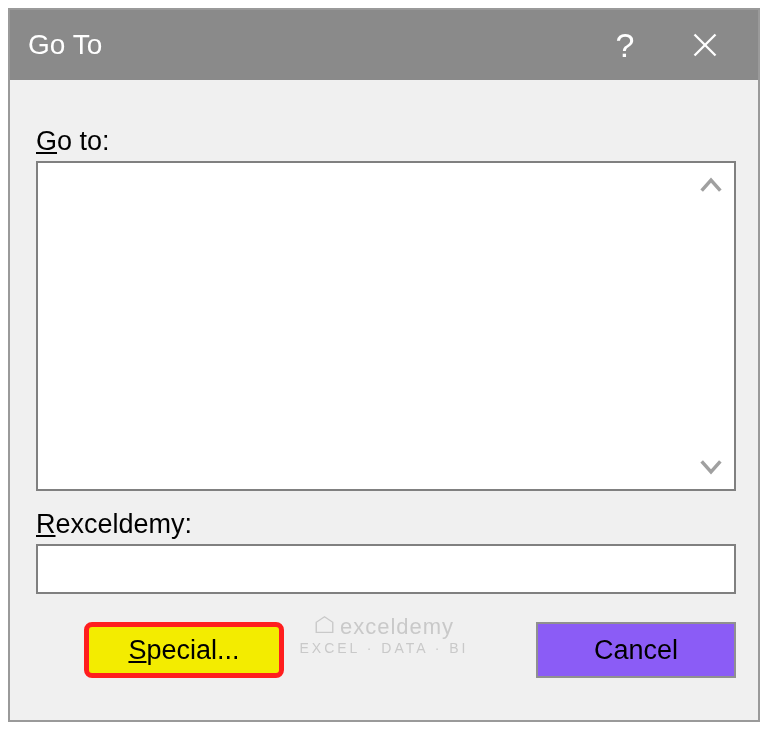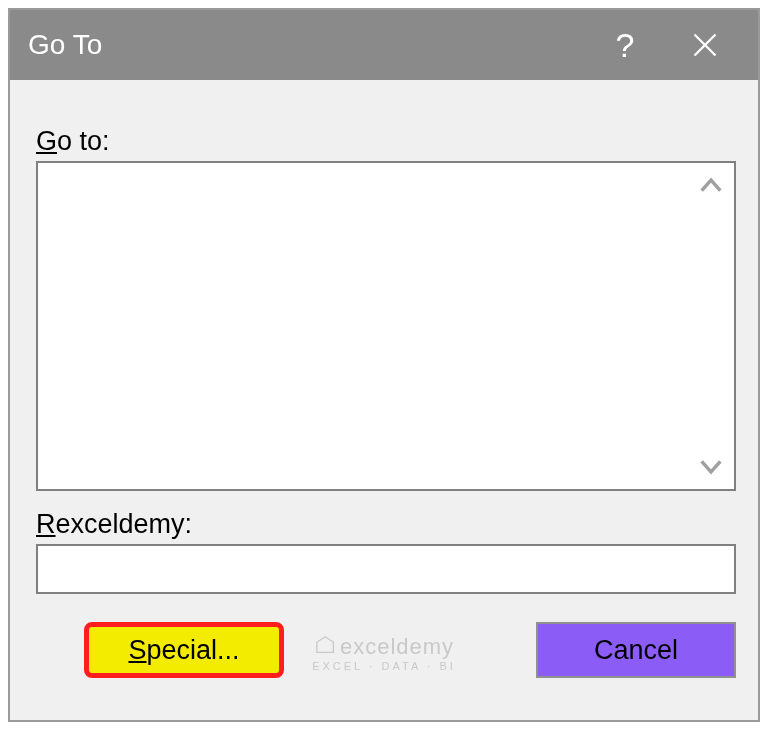--- a/index.html
+++ b/index.html
@@ -139,30 +139,30 @@
     }
     .btn-cancel {
       width: 200px;
       background: #8b5cf6;
       border: 2px solid #909090;
       color: #000;
     }
     .watermark {
       position: absolute;
       left: 50%;
-      bottom: 48px;
+      bottom: 64px;
       transform: translateX(-50%);
       color: #c9c9c9;
       text-align: center;
       pointer-events: none;
       font-size: 22px;
       letter-spacing: 1px;
     }
     .watermark .wm-sub {
-      font-size: 11px;
+      font-size: 14px;
       letter-spacing: 3px;
       margin-top: -2px;
     }
     .watermark-icon {
       display: inline-block;
       vertical-align: middle;
       margin-right: 4px;
     }
   </style>
 </head>

